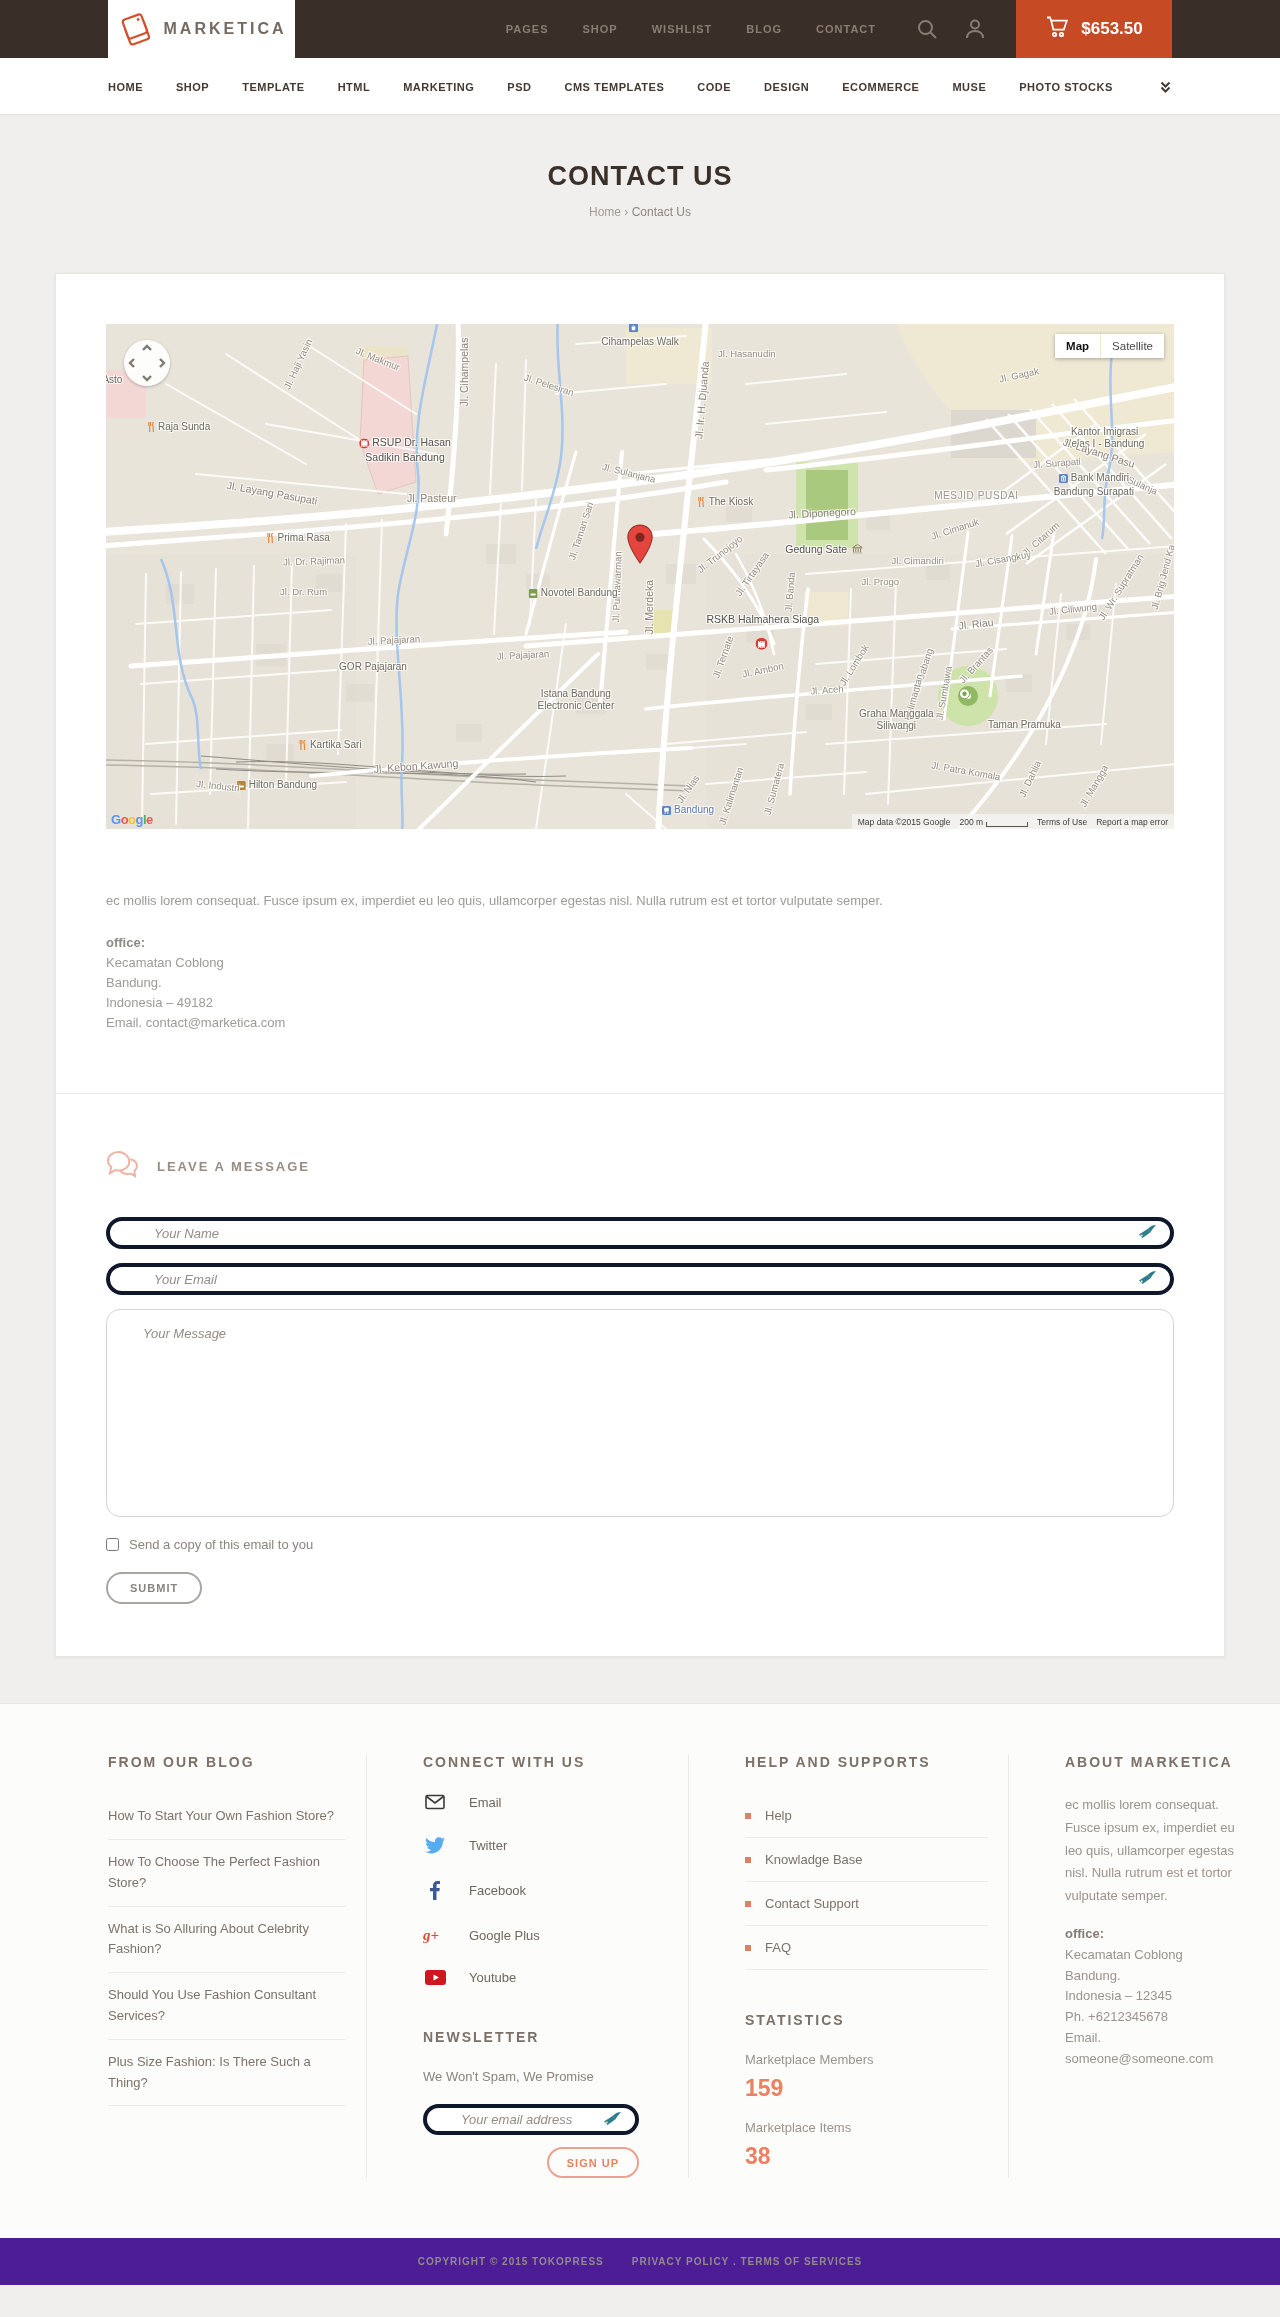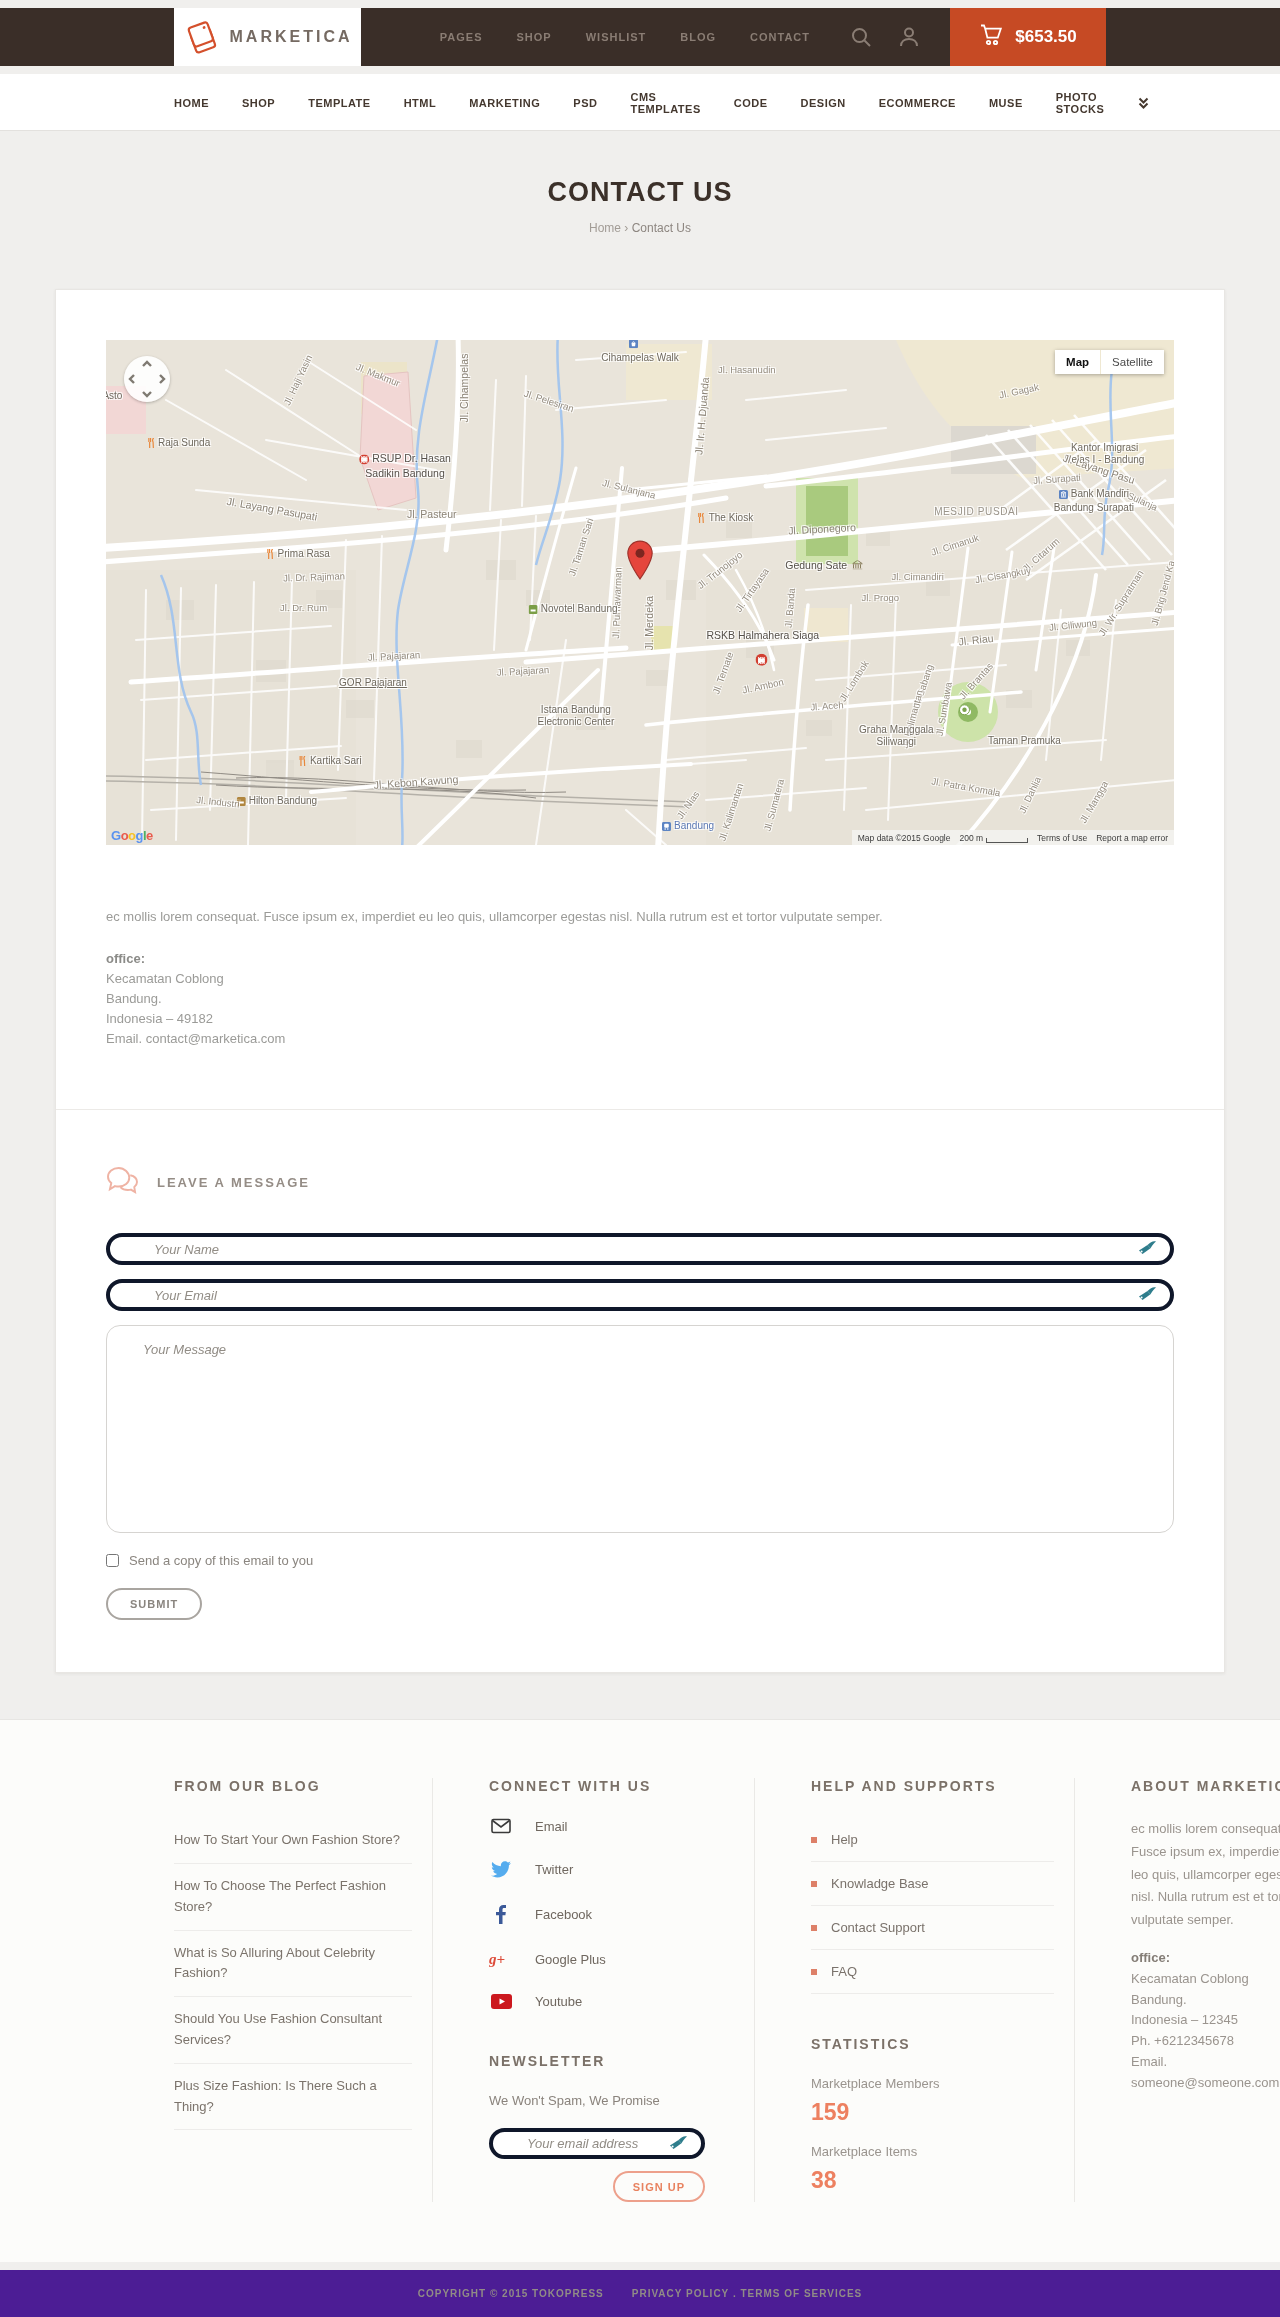--- a/index.html
+++ b/index.html
@@ -1,18 +1,18 @@
 <!DOCTYPE html>
 <html><head>
 <meta charset="utf-8">
 <style>
   *{margin:0;padding:0;box-sizing:border-box}
   html,body{width:1280px}
   body{font-family:"Liberation Sans",sans-serif;background:#f0efed;color:#8f8a84;overflow-x:hidden}
-  .inner{width:932px;margin:8px auto}
+  .inner{width:1064px;margin:0 auto}
 
   
   .topbar{height:58px;background:#3a2e28}
   .topbar .inner{display:flex;align-items:stretch;height:58px}
   .logo{background:#fff;width:187px;display:flex;align-items:center;justify-content:center;gap:9px}
   .logo-text{font-size:16px;font-weight:bold;letter-spacing:3px;color:#756a62}
   .topnav{display:flex;align-items:center;gap:34px;margin-left:auto}
   .topnav a{font-size:11px;font-weight:bold;letter-spacing:1px;color:#8a7d74;text-decoration:none;cursor:pointer}
   .topicons{display:flex;align-items:center;gap:26px;margin-left:40px}
   .topicons .ic{cursor:pointer;display:flex;align-items:center}
@@ -405,21 +405,21 @@
           <span class="mlab st" style="left: 99%; top: 50%; transform: translate(-50%, -50%) rotate(-75deg);"><span>Jl. Brig Jend Ka</span></span>
           <span class="mlab st" style="left: 90.5%; top: 56.5%; transform: translate(-50%, -50%) rotate(-6deg);"><span>Jl. Ciliwung</span></span>
           <span class="mlab poib" style="left: 61.5%; top: 58.5%; transform: translate(-50%, -50%);"><span>RSKB Halmahera Siaga</span></span>
           <span class="mlab st" style="left: 61.5%; top: 63.5%; transform: translate(-50%, -50%);"><span class="mi"><svg width="12" height="12">
                 <circle cx="6" cy="6" r="6" fill="#d23f31"></circle>
                 <text x="6" y="9" text-anchor="middle" font-size="8" font-weight="bold" fill="#fff" font-family="Liberation Sans,sans-serif">H</text>
               </svg></span></span>
           <span class="mlab stl" style="left: 81.5%; top: 59.5%; transform: translate(-50%, -50%) rotate(-6deg);"><span>Jl. Riau</span></span>
           <span class="mlab st" style="left: 27%; top: 62.5%; transform: translate(-50%, -50%) rotate(-3deg);"><span>Jl. Pajajaran</span></span>
           <span class="mlab st" style="left: 39%; top: 65.5%; transform: translate(-50%, -50%) rotate(-3deg);"><span>Jl. Pajajaran</span></span>
-          <span class="mlab poi" style="left: 25%; top: 68%; transform: translate(-50%, -50%); text-decoration: underline;"><span>GOR Pajajaran</span></span>
+          <span class="mlab poi" style="left: 25%; top: 68%; transform: translate(-50%, -50%);"><span>GOR Pajajaran</span></span>
           <span class="mlab st" style="left: 57.8%; top: 66%; transform: translate(-50%, -50%) rotate(-70deg);"><span>Jl. Ternate</span></span>
           <span class="mlab st" style="left: 61.5%; top: 68.5%; transform: translate(-50%, -50%) rotate(-12deg);"><span>Jl. Ambon</span></span>
           <span class="mlab st" style="left: 70%; top: 67.5%; transform: translate(-50%, -50%) rotate(-58deg);"><span>Jl. Lombok</span></span>
           <span class="mlab st" style="left: 76.5%; top: 68.5%; transform: translate(-50%, -50%) rotate(-72deg);"><span>Jl. Sabang</span></span>
           <span class="mlab st" style="left: 81.5%; top: 67.5%; transform: translate(-50%, -50%) rotate(-48deg);"><span>Jl. Brantas</span></span>
           <span class="mlab st" style="left: 67.5%; top: 72.5%; transform: translate(-50%, -50%) rotate(-4deg);"><span>Jl. Aceh</span></span>
           <span class="mlab poi" style="left: 44%; top: 74.5%; transform: translate(-50%, -50%);"><span>Istana Bandung<br>Electronic Center</span></span>
           <span class="mlab st" style="left: 78.5%; top: 73%; transform: translate(-50%, -50%) rotate(-80deg);"><span>Jl. Sumbawa</span></span>
           <span class="mlab st" style="left: 75.5%; top: 75%; transform: translate(-50%, -50%) rotate(-75deg);"><span>Jl. Kalimantan</span></span>
           <span class="mlab poi" style="left: 74%; top: 78.5%; transform: translate(-50%, -50%);"><span>Graha Manggala<br>Siliwangi</span></span>

